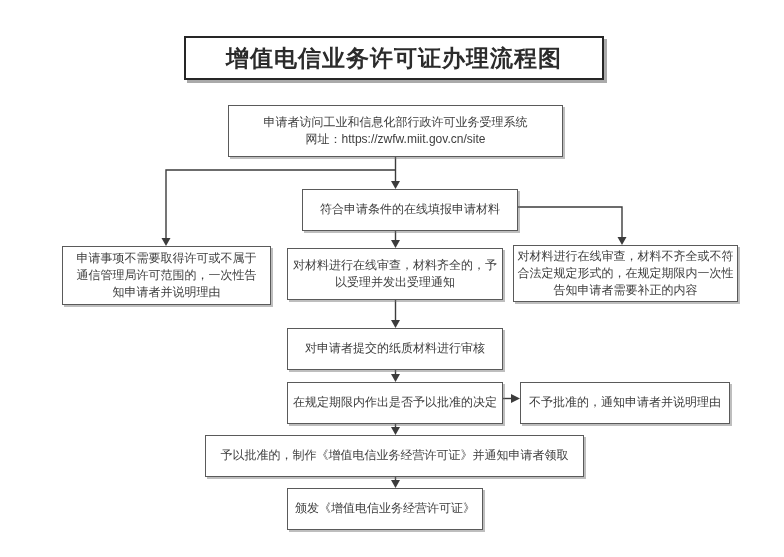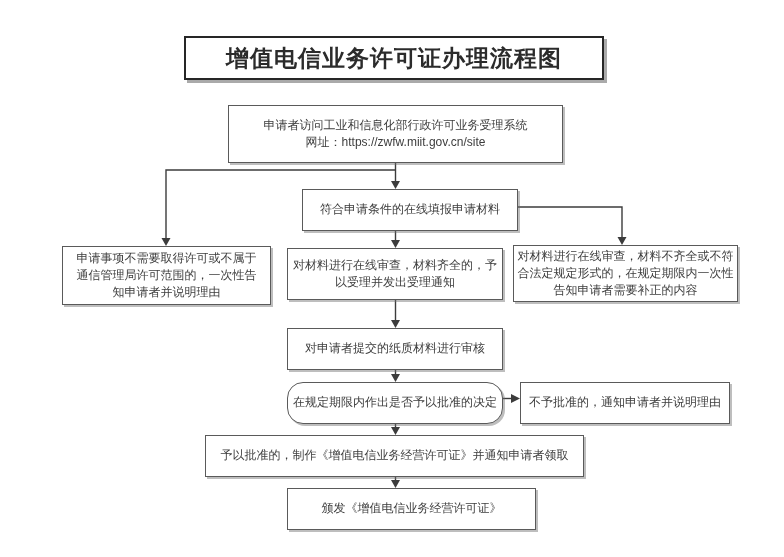--- a/index.html
+++ b/index.html
@@ -74,21 +74,21 @@
     <g>
       <line x1="395.5" y1="468" x2="395.5" y2="480"></line>
       <polygon points="391,480 400,480 395.5,488"></polygon>
     </g>
   </svg>
 
   <div class="node title-box" style="left:184px; top:36px; width:420px; height:41px;">
     <span>增值电信业务许可证办理流程图</span>
   </div>
 
-  <div class="node" style="left:228px; top:105px; width:335px; height:58px;">
+  <div class="node" style="left:228px; top:105px; width:335px; height:52px;">
     <span>申请者访问工业和信息化部行政许可业务受理系统</span>
     <span>网址：https://zwfw.miit.gov.cn/site</span>
   </div>
 
   <div class="node" style="left:302px; top:189px; width:216px; height:36px;">
     <span>符合申请条件的在线填报申请材料</span>
   </div>
 
   <div class="node" style="left:62px; top:246px; width:209px; height:59px; padding:2px 12px;">
     <span>申请事项不需要取得许可或不属于通信管理局许可范围的，一次性告知申请者并说明理由</span>
@@ -99,29 +99,29 @@
   </div>
 
   <div class="node" style="left:513px; top:245px; width:225px; height:57px; padding:2px 0;">
     <span>对材料进行在线审查，材料不齐全或不符合法定规定形式的，在规定期限内一次性告知申请者需要补正的内容</span>
   </div>
 
   <div class="node" style="left:287px; top:328px; width:216px; height:30px;">
     <span>对申请者提交的纸质材料进行审核</span>
   </div>
 
-  <div class="node" style="left:287px; top:382px; width:216px; height:33px;border-radius:16px;">
+  <div class="node" style="left:287px; top:382px; width:216px; height:33px;">
     <span>在规定期限内作出是否予以批准的决定</span>
   </div>
 
   <div class="node" style="left:520px; top:382px; width:210px; height:33px;">
     <span>不予批准的，通知申请者并说明理由</span>
   </div>
 
   <div class="node" style="left:205px; top:435px; width:379px; height:33px;">
     <span>予以批准的，制作《增值电信业务经营许可证》并通知申请者领取</span>
   </div>
 
-  <div class="node" style="left:287px; top:488px; width:249px; height:30px;">
+  <div class="node" style="left:287px; top:488px; width:196px; height:30px;">
     <span>颁发《增值电信业务经营许可证》</span>
   </div>
 
 </div>
 
 </body></html>

